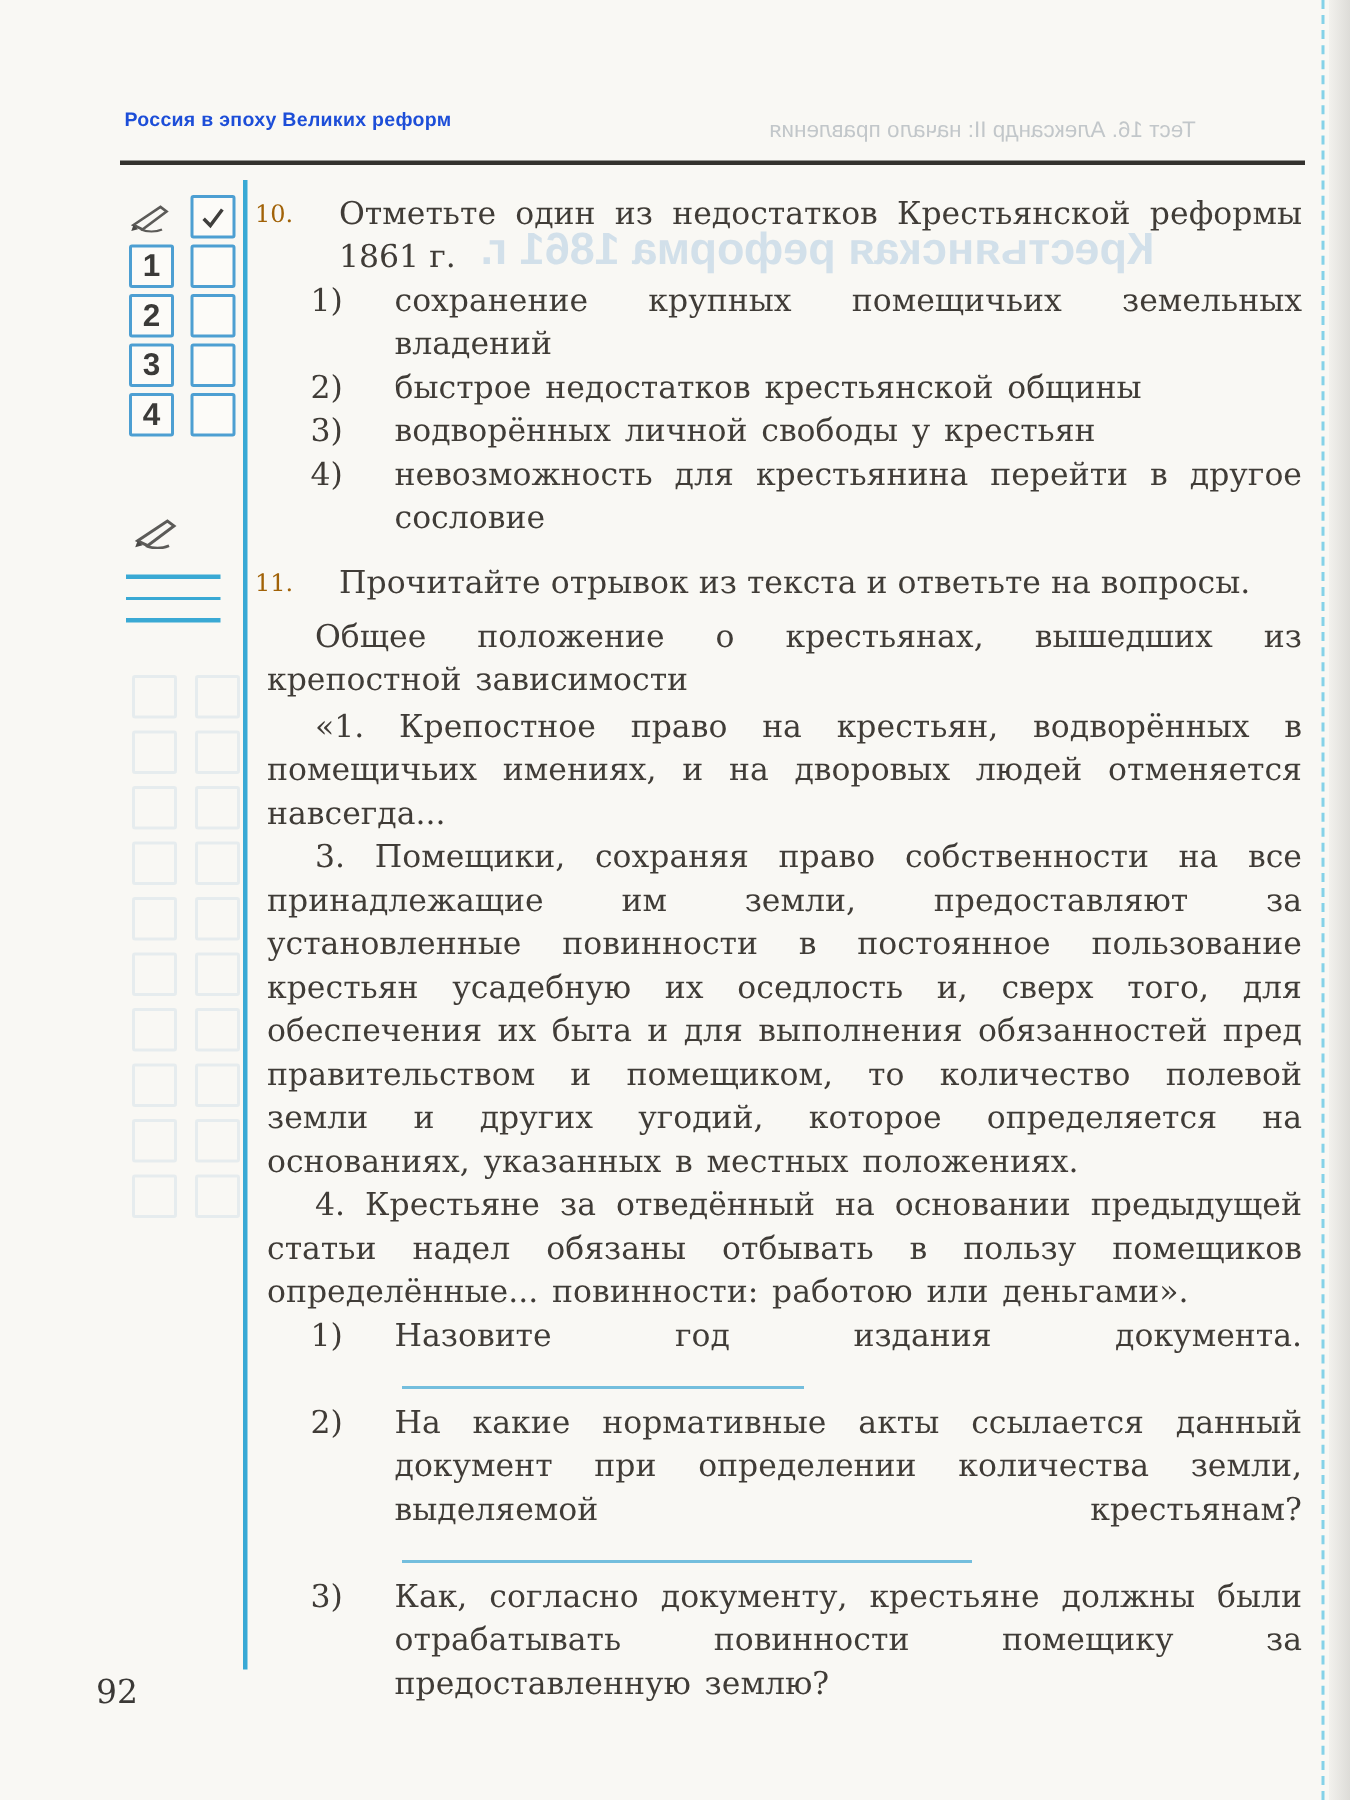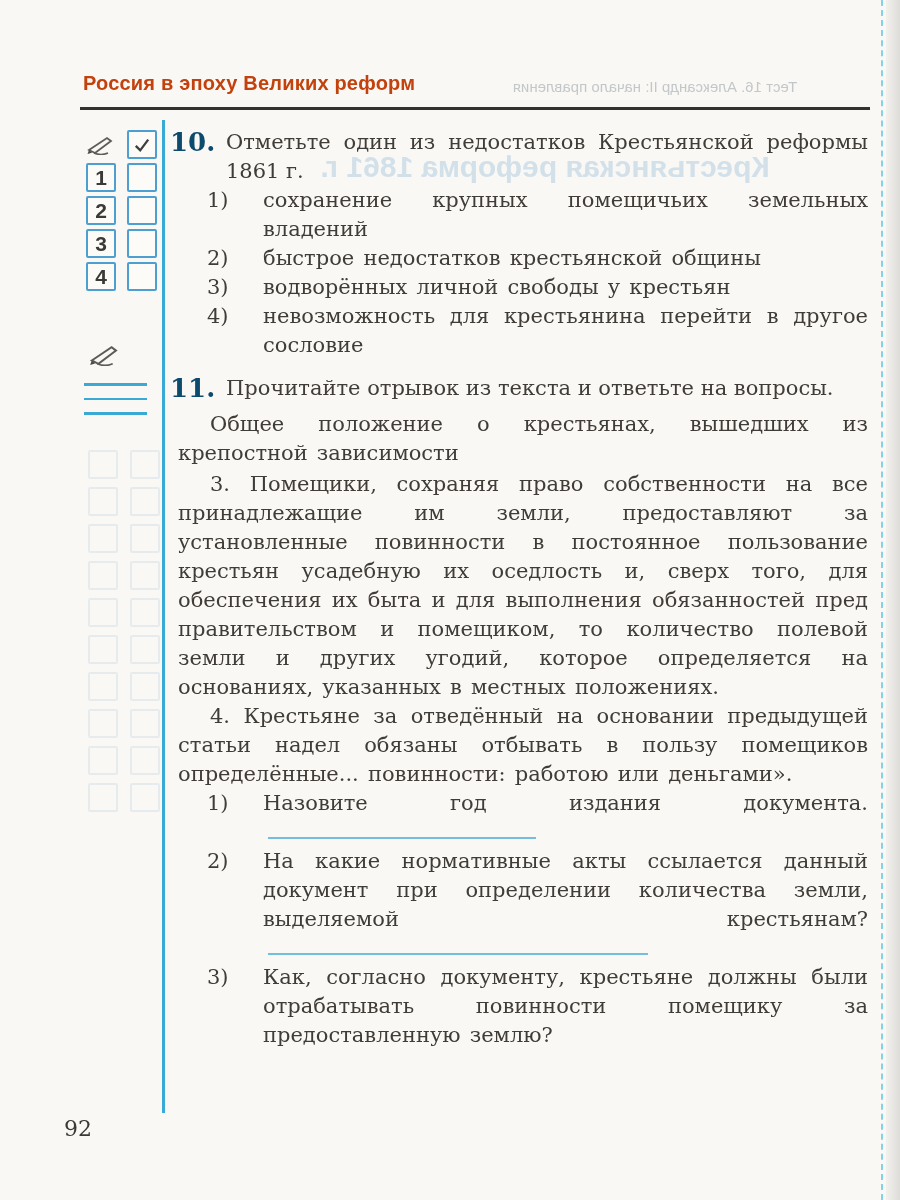--- a/index.html
+++ b/index.html
@@ -23,21 +23,21 @@
                   font-size:30px;font-weight:bold;color:rgba(110,160,210,.28);}
   .bleed-boxes{position:absolute;left:88px;top:450px;z-index:1;
                display:grid;grid-template-columns:30px 30px;gap:8px 12px;}
   .bbox{width:30px;height:29px;border:2px solid rgba(95,155,200,.12);
         border-radius:2px;box-sizing:border-box;}
 
   
   .header-title{
     position:absolute;left:83px;top:72px;z-index:2;
     font-family:"Liberation Sans",sans-serif;font-weight:bold;
-    font-size:20px;color:#c2410c;letter-spacing:.2px;
+    font-size:13px;color:#1d4ed8;letter-spacing:.2px;
   }
   .header-rule{position:absolute;left:80px;top:107px;width:790px;height:3px;
                background:#34322e;z-index:2;}
   .vrule{position:absolute;left:162px;top:120px;width:3px;height:993px;
          background:#39a9d5;z-index:2;}
 
   
   .answer-grid{
     position:absolute;left:86px;top:130px;z-index:2;
     display:grid;grid-template-columns:30px 30px;
@@ -54,21 +54,21 @@
 
   
   .content{
     position:absolute;left:178px;top:128px;width:690px;z-index:2;
     font-size:21px;line-height:29px;color:#403c37;
     hyphens:none;
   }
   .qblock{position:relative;}
   .qnum{
     position:absolute;left:-8px;top:0;
-    color:#0c4a6e;font-weight:bold;font-size:26px;
+    color:#a16207;font-weight:normal;font-size:16px;
   }
   .qbody{margin-left:48px;}
   .stretch{text-align:justify;text-align-last:justify;}
   .q10{margin-bottom:14px;}
   .q11-head{margin-bottom:7px;}
 
   .opt,.subq{display:flex;margin-left:29px;}
   .opt-num,.sq-num{flex:0 0 36px;}
   .opt-text,.sq-body{flex:1;text-align:justify;word-spacing:2.5px;margin-left:20px;}
 
@@ -193,20 +193,21 @@
         </div>
       </div>
     </section>
 
     <section class="qblock">
       <span class="qnum">11.</span>
       <div class="qbody q11-head">Прочитайте отрывок из текста и ответьте на вопросы.</div>
 
       <p class="src-title">Общее положение о крестьянах, вышедших из крепостной зависимости</p>
 
+      <p class="para">«1. Крепостное право на крестьян, водворённых в помещичьих имениях, и на дворовых людей отменяется навсегда...</p>
       <p class="para">3. Помещики, сохраняя право собственности на все принадлежащие им земли, предоставляют за установленные повинности в постоянное пользование крестьян усадебную их оседлость и, сверх того, для обеспечения их быта и для выполнения обязанностей пред правительством и помещиком, то количество полевой земли и других угодий, которое определяется на основаниях, указанных в местных положениях.</p>
       <p class="para">4. Крестьяне за отведённый на основании предыдущей статьи надел обязаны отбывать в пользу помещиков определённые... повинности: работою или деньгами».</p>
 
       <div class="subq">
         <span class="sq-num">1)</span>
         <span class="sq-body"><span>Назовите год издания документа.</span><span class="uline u1"></span></span>
       </div>
       <div class="subq">
         <span class="sq-num">2)</span>
         <span class="sq-body"><span>На какие нормативные акты ссылается данный документ при определении количества земли, выделяемой крестьянам?</span><span class="uline u2"></span></span>

